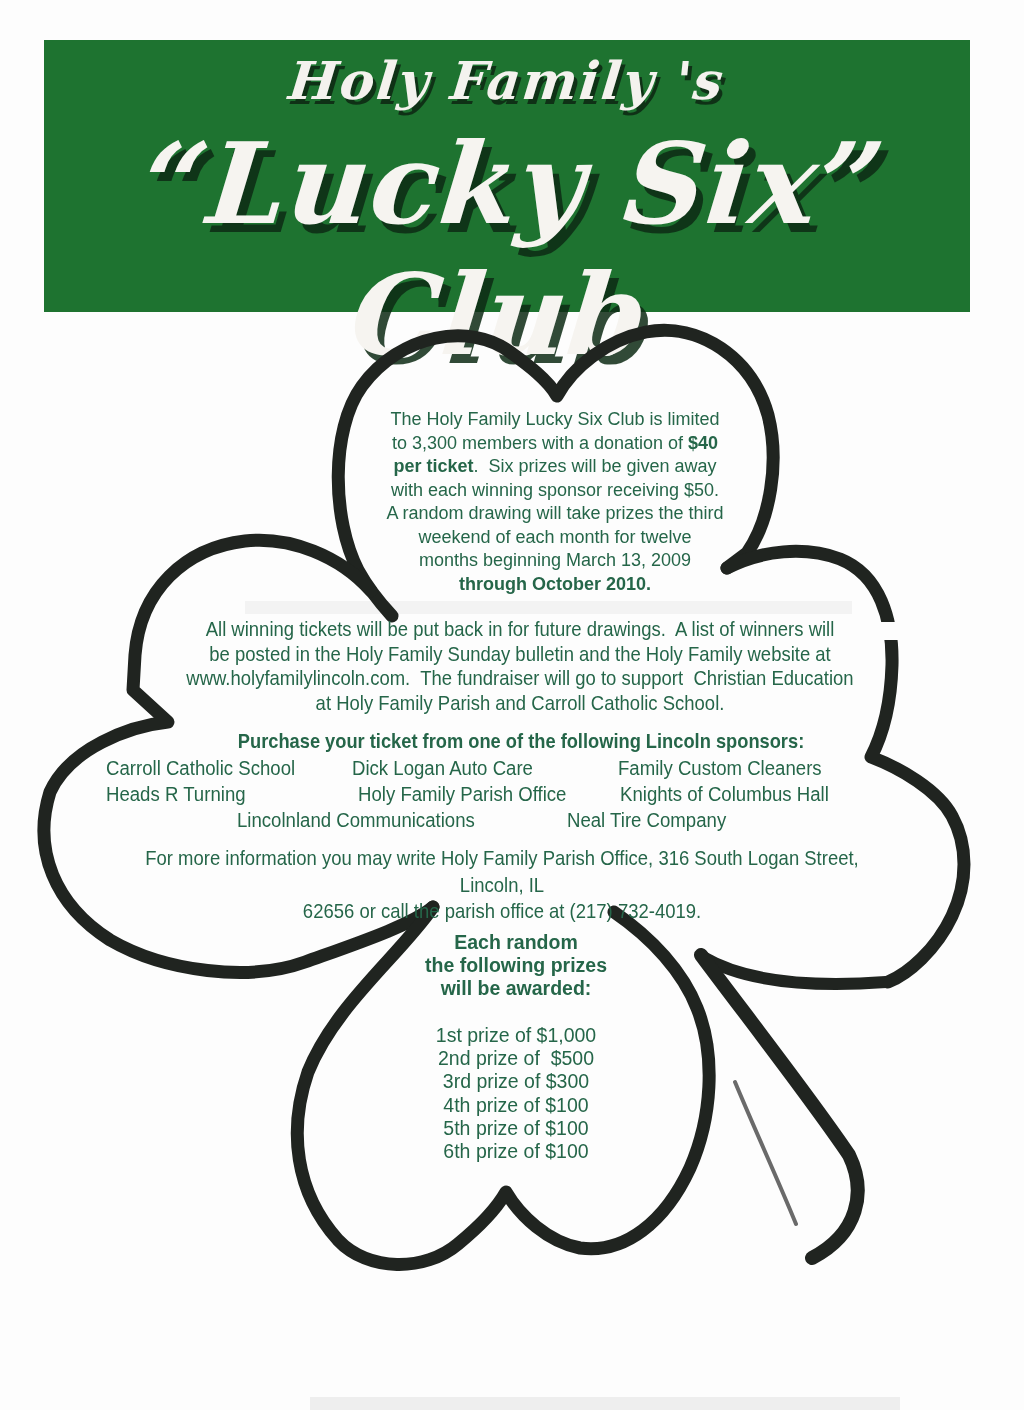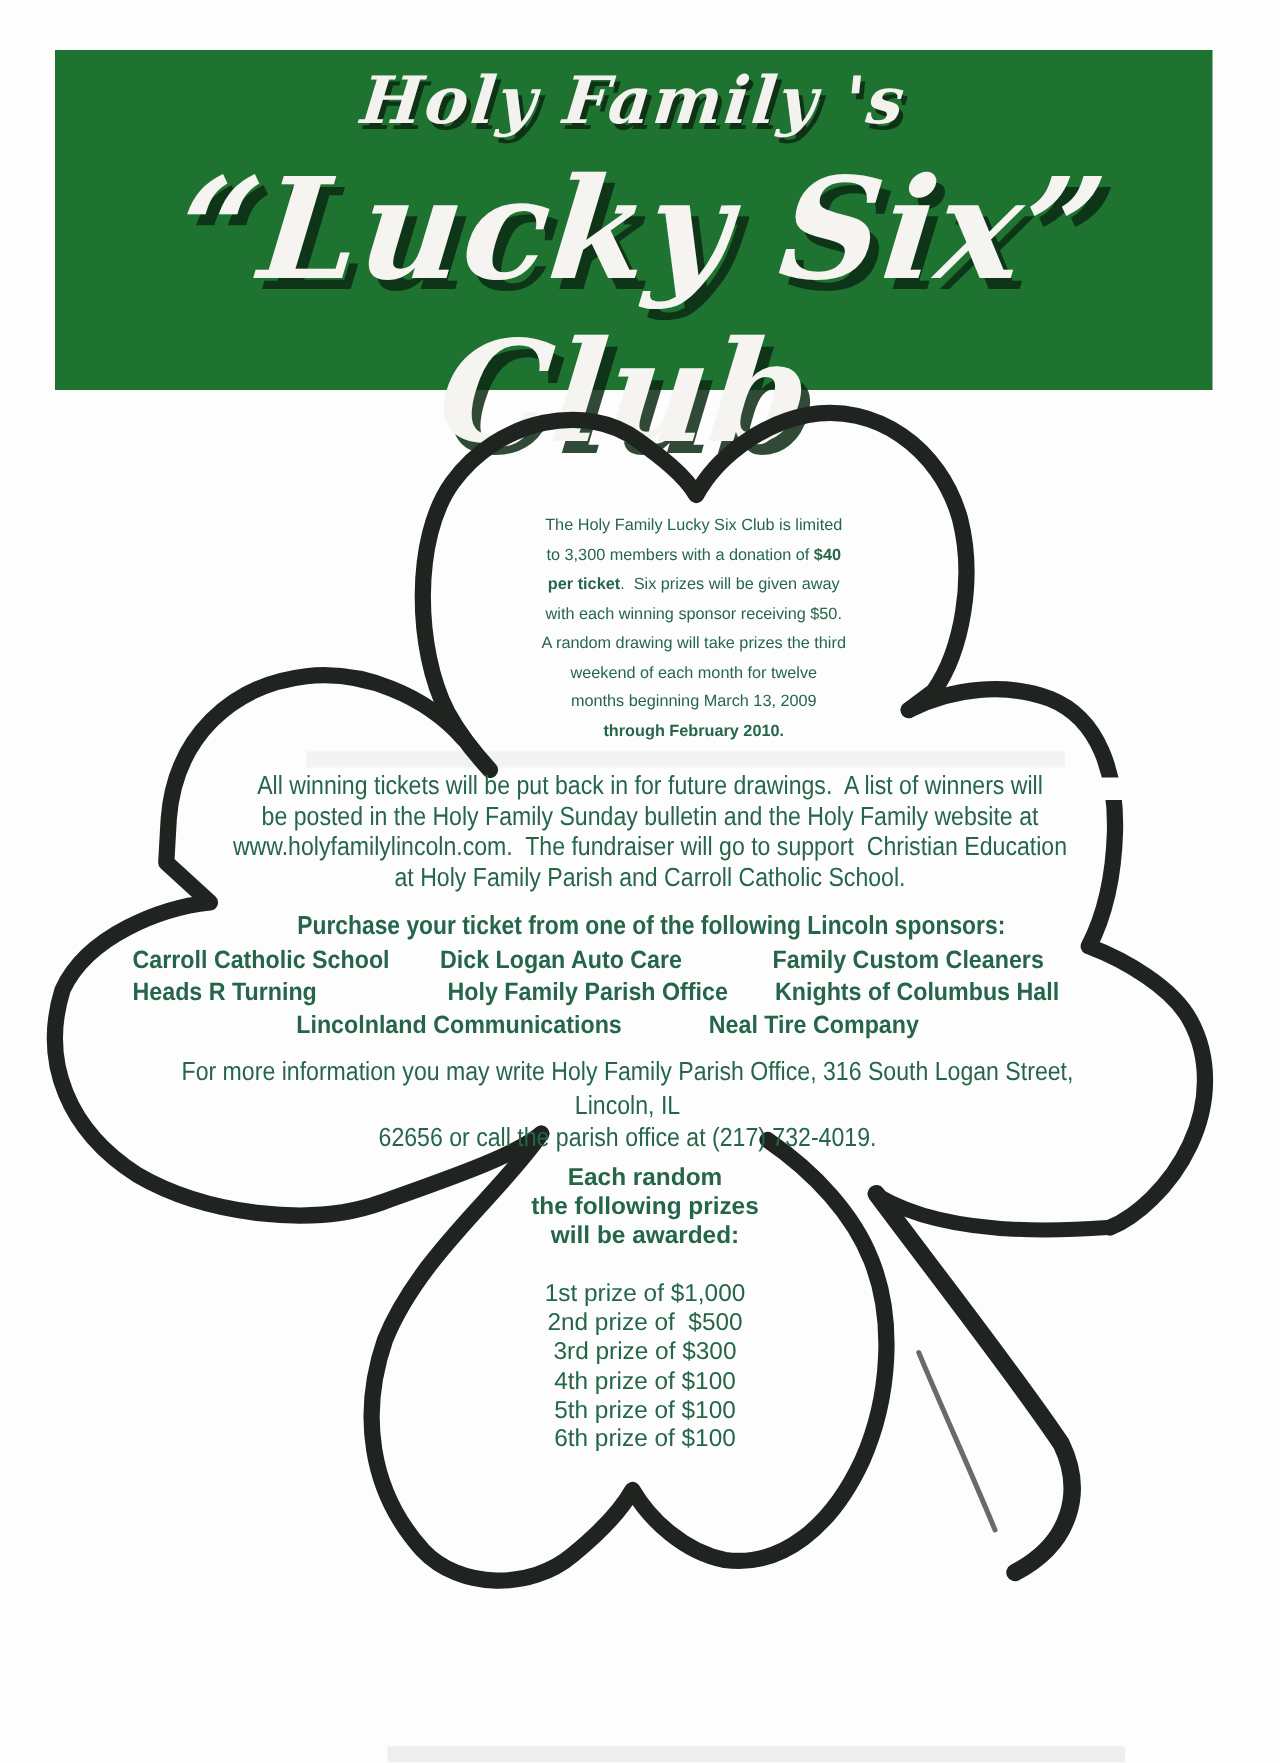--- a/index.html
+++ b/index.html
@@ -22,26 +22,26 @@
   
   .clover{position:absolute;left:0;top:0;width:1024px;height:1410px;}
   .artifact-band{position:absolute;left:245px;top:601px;width:607px;height:13px;background:#f3f3f3;}
   .cutter{position:absolute;left:856px;top:622px;width:48px;height:18px;background:#fdfdfd;}
   .bottom-smudge{position:absolute;left:310px;top:1397px;width:590px;height:13px;background:#eeeeee;}
 
   
   .green{color:#256649;}
   .b{font-weight:bold;}
   .blk{position:absolute;text-align:center;}
-  .intro{left:330px;top:408px;width:450px;font-size:13px;line-height:23.5px;}
+  .intro{left:330px;top:408px;width:450px;font-size:18px;line-height:23.5px;}
   .winners{left:140px;top:617px;width:760px;font-size:21px;line-height:24.5px;
            transform:scaleX(.88);transform-origin:50% 0;}
   .purchase{left:121px;top:729px;width:800px;font-size:21px;font-weight:bold;
            transform:scaleX(.87);transform-origin:50% 0;}
-  .sponsors{left:0;top:757px;width:1024px;height:80px;font-size:20px;font-weight:bold;}
+  .sponsors{left:0;top:757px;width:1024px;height:80px;font-size:20px;font-weight:normal;}
   .sponsor{position:absolute;white-space:nowrap;transform:scaleX(.93);transform-origin:0 0;}
   .contact{left:62px;top:845px;width:880px;font-size:21px;line-height:26.5px;
            transform:scaleX(.88);transform-origin:50% 0;}
   .prizehead{left:316px;top:931px;width:400px;font-size:19.5px;font-weight:bold;line-height:23px;}
   .prizelist{left:316px;top:1024px;width:400px;font-size:19.5px;font-weight:normal;line-height:23.2px;}
 </style>
 </head>
 <body>
 
 <div class="page">
@@ -104,21 +104,21 @@
   <div class="cutter"></div>
 
   <div class="blk intro green">
       <div class="line"><span>The Holy Family Lucky Six Club is limited</span></div>
       <div class="line"><span>to 3,300 members with a donation of </span><span class="b">$40</span></div>
       <div class="line"><span class="b">per ticket</span><span>.&nbsp; Six prizes will be given away</span></div>
       <div class="line"><span>with each winning sponsor receiving $50.</span></div>
       <div class="line"><span>A random drawing will take prizes the third</span></div>
       <div class="line"><span>weekend of each month for twelve</span></div>
       <div class="line"><span>months beginning March 13, 2009</span></div>
-      <div class="line"><span class="b">through February 2010.</span></div>
+      <div class="line"><span class="b">through October 2010.</span></div>
     </div>
 
   <div class="blk winners green">
       <div class="line">All winning tickets will be put back in for future drawings.&nbsp; A list of winners will</div>
       <div class="line">be posted in the Holy Family Sunday bulletin and the Holy Family website at</div>
       <div class="line">www.holyfamilylincoln.com.&nbsp; The fundraiser will go to support&nbsp; Christian Education</div>
       <div class="line">at Holy Family Parish and Carroll Catholic School.</div>
     </div>
 
   <div class="blk purchase green">Purchase your ticket from one of the following Lincoln sponsors:</div>

